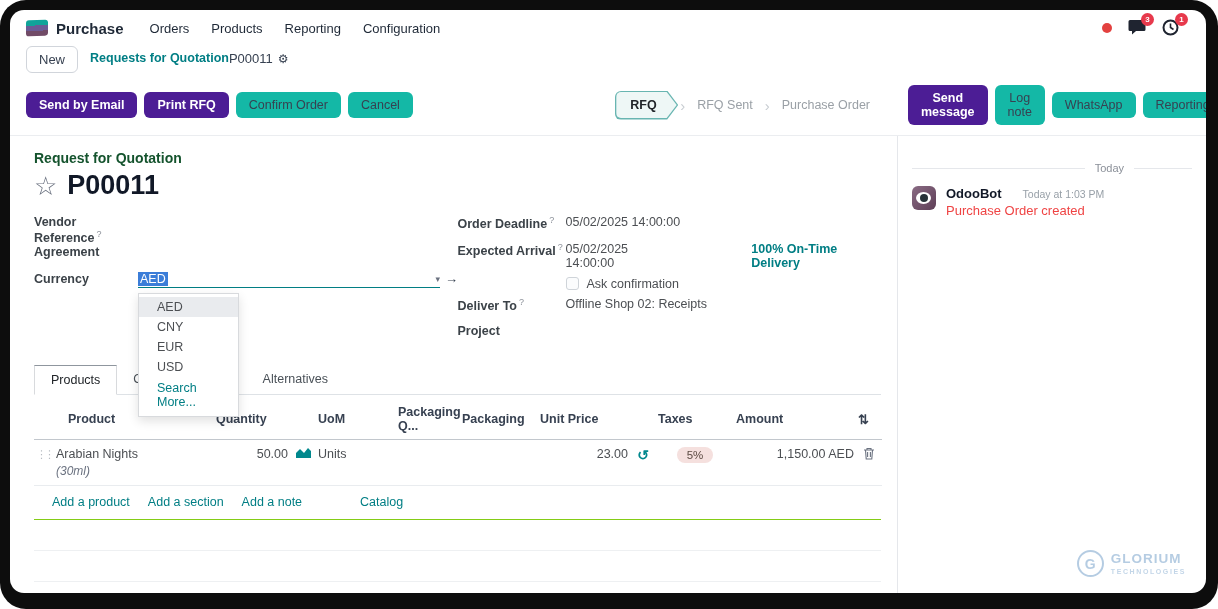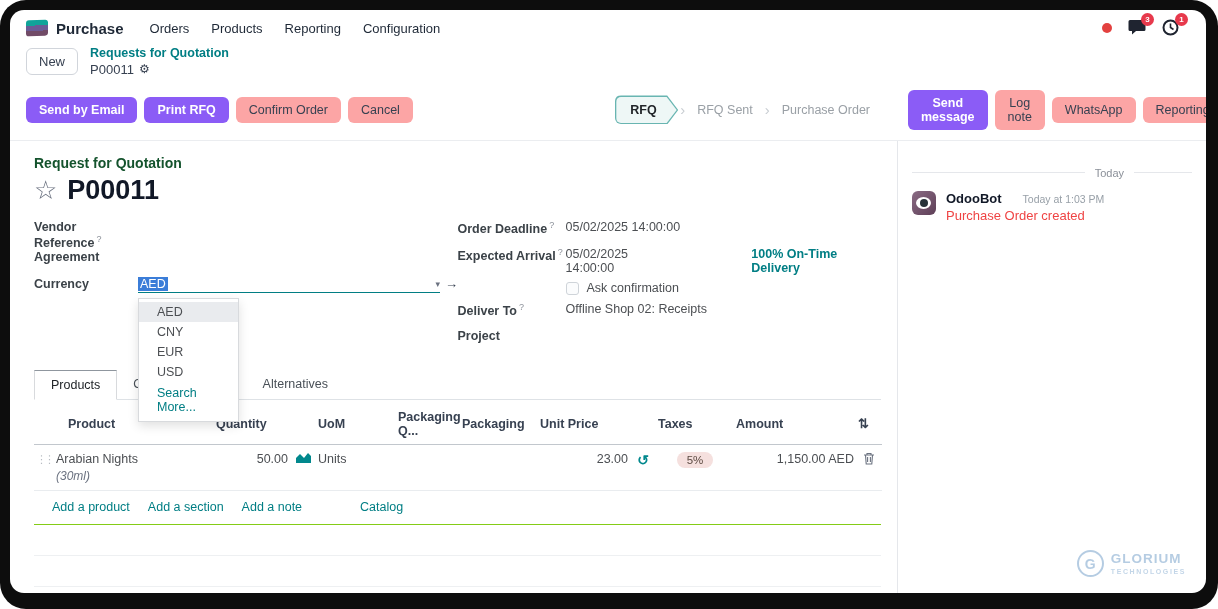--- a/index.html
+++ b/index.html
@@ -13,31 +13,31 @@
   .appname { font-size:15px; font-weight:700; color:#1f2937; margin-right:26px; }
   .menu-item { font-size:13px; color:#1f2937; margin-right:22px; cursor:pointer; }
   .systray { margin-left:auto; display:flex; align-items:center; gap:16px; padding-right:10px; }
   .reddot { width:10px; height:10px; border-radius:50%; background:#e3413f; }
   .tray-icon { position:relative; width:18px; height:18px; }
   .badge { position:absolute; top:-6px; right:-8px; min-width:13px; height:13px; border-radius:8px; background:#e7394c; color:#fff; font-size:8px; font-weight:700; display:flex; align-items:center; justify-content:center; padding:0 3px; }
 
   
   .crumb-row { display:flex; align-items:center; padding:4px 16px 6px 16px; flex:0 0 auto; }
   .new-btn { border:1px solid #d1d5db; background:#fff; border-radius:6px; padding:5px 12px; font-size:13px; color:#374151; cursor:pointer; font-family:inherit; }
-  .crumbs { margin-left:12px; display:flex; flex-direction:column; line-height:1.25; }
+  .crumbs { margin-left:12px; display:flex; flex-direction:row; line-height:1.25; }
   .crumb-link { font-size:12.5px; font-weight:700; color:#017e84; cursor:pointer; }
   .crumb-cur { font-size:13px; color:#374151; display:flex; align-items:center; gap:5px; }
   .gear { font-size:12px; color:#374151; cursor:pointer; }
 
   
   .action-row { display:flex; align-items:center; padding:6px 0 10px 16px; flex:0 0 auto; border-bottom:1px solid #ebedf0; }
   .action-left { display:flex; gap:7px; align-items:center; }
   .btn { font-family:inherit; font-size:12.5px; border:none; border-radius:6px; padding:6px 13px; cursor:pointer; }
-  .btn-purple { background:#8b5cf6; color:#fff; font-weight:600; }
-  .btn-gray { background:#fca5a5; color:#374151; }
+  .btn-purple { background:#4c1d95; color:#fff; font-weight:600; }
+  .btn-gray { background:#14b8a6; color:#374151; }
   .statusbar { margin-left:auto; display:flex; align-items:center; margin-right:18px; }
   .step-active-outer { background:#68b5b1; clip-path:polygon(0 0, calc(100% - 11px) 0, 100% 50%, calc(100% - 11px) 100%, 0 100%); border-radius:6px 0 0 6px; padding:1.5px; }
   .step-active-inner { background:#eef7f6; clip-path:polygon(0 0, calc(100% - 10px) 0, 100% 50%, calc(100% - 10px) 100%, 0 100%); border-radius:5px 0 0 5px; padding:6px 20px 6px 14px; font-size:12.5px; font-weight:700; color:#212529; }
   .step { font-size:12.5px; color:#9aa0a6; padding:6px 10px; }
   .step-sep { color:#c8cdd2; font-size:15px; margin:0 2px; }
   .action-right { width:308px; display:flex; gap:7px; align-items:center; padding-left:10px; flex:0 0 auto; }
 
   
   .main { flex:1; display:flex; min-height:0; }
   .sheet { flex:1; border-right:1px solid #e5e7eb; padding:14px 16px 10px 24px; position:relative; min-width:0; }

